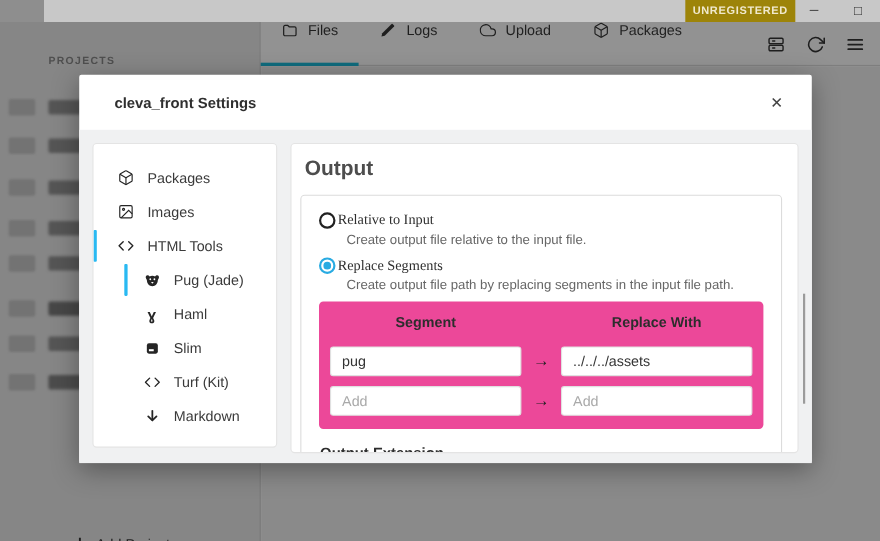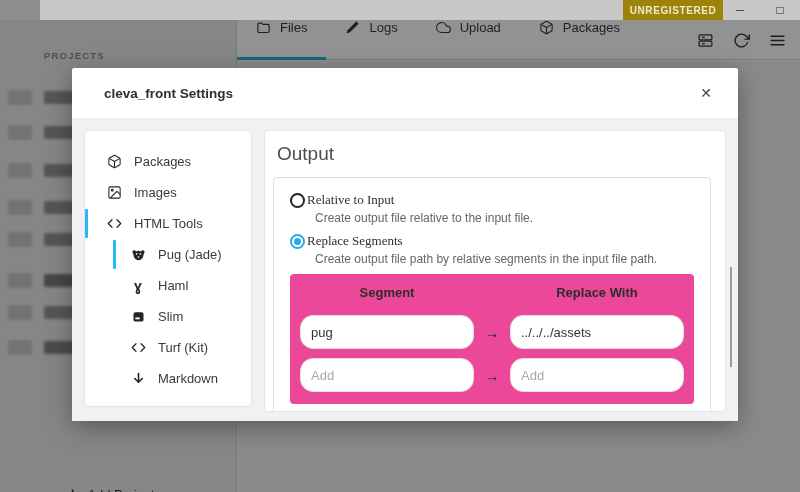--- a/index.html
+++ b/index.html
@@ -69,41 +69,41 @@
     color:#252525; }
   .nav-item .nicon svg { width:15px; height:15px; }
   .nav-item .bar { position:absolute; top:1px; width:3px; height:29px;
     background:#29b9f2; border-radius:1px; }
   .nav-item .bar.root { left:0; }
   .nav-item .bar.child { left:28px; }
   .txticon { font-size:14px; font-weight:bold; line-height:1; }
 
   .content-card { position:absolute; left:192px; top:12px; width:462px; height:282px;
     background:#fff; border:1px solid #e4e4e4; border-radius:4px; overflow:hidden; }
-  .out-heading { margin:12px 0 0 12px; font-size:19px; font-weight:400; color:#4d4d4d; }
+  .out-heading { margin:12px 0 0 12px; font-size:19px; font-weight:700; color:#4d4d4d; }
   .option-box { margin:12px 14px 0 8px; border:1px solid #dcdcdc; border-radius:4px;
     padding:14px 16px 16px; }
   .opt { margin-bottom:8px; }
   .opt-row { display:flex; align-items:center; gap:2px; cursor:pointer;font-family:Liberation Serif, serif; }
   .radio { width:15px; height:15px; border:2px solid #222; border-radius:50%;
     flex:0 0 auto; position:relative; background:#fff; }
   .radio.sel { border-color:#29abe2; }
   .radio.sel::after { content:""; position:absolute; left:2px; top:2px;
     width:7px; height:7px; border-radius:50%; background:#29abe2; }
   .opt-label { font-size:13px; color:#2f2f2f; }
   .opt-desc { margin:3px 0 0 25px; font-size:12px; color:#666; }
 
   .seg-panel { margin-top:8px; background:#ec4899; border-radius:4px;
     padding:8px 10px 12px; }
   .seg-grid { display:grid; grid-template-columns:1fr 36px 1fr; row-gap:9px;
     align-items:center; }
   .seg-head { text-align:center; font-size:13px; font-weight:bold; color:#2d2d2d;
     padding:3px 0 6px; }
-  .seg-input { width:100%; height:27px; border:1px solid #e0e0e0; border-radius:13px;
-    background:#fff; padding:16px 10px; font-size:13px; color:#333;
+  .seg-input { width:100%; height:27px; border:1px solid #e0e0e0; border-radius:3px;
+    background:#fff; padding:6px 10px; font-size:13px; color:#333;
     font-family:"Liberation Sans", sans-serif; outline:none; }
   .seg-input::placeholder { color:#a9a9a9; }
   .seg-arrow { text-align:center; font-size:15px; color:#222; }
   .ext-heading { margin:14px 0 0 1px; font-size:13.5px; font-weight:bold; color:#2d2d2d; }
 
   .dlg-scrollbar { position:absolute; left:658px; top:149px; width:2px; height:100px;
     background:#9b9b9b; cursor:pointer; }
 </style>
 </head>
 <body>
@@ -314,21 +314,21 @@
               <span class="opt-label">Relative to Input</span>
             </div>
             <div class="opt-desc">Create output file relative to the input file.</div>
           </div>
 
           <div class="opt">
             <div class="opt-row">
               <span class="radio sel"></span>
               <span class="opt-label">Replace Segments</span>
             </div>
-            <div class="opt-desc">Create output file path by relative segments in the input file path.</div>
+            <div class="opt-desc">Create output file path by replacing segments in the input file path.</div>
           </div>
 
           <div class="seg-panel">
             <div class="seg-grid">
               <div class="seg-head">Segment</div>
               <div class="seg-head"></div>
               <div class="seg-head">Replace With</div>
 
               <input class="seg-input" type="text" value="pug" style="">
               <div class="seg-arrow">→</div>

